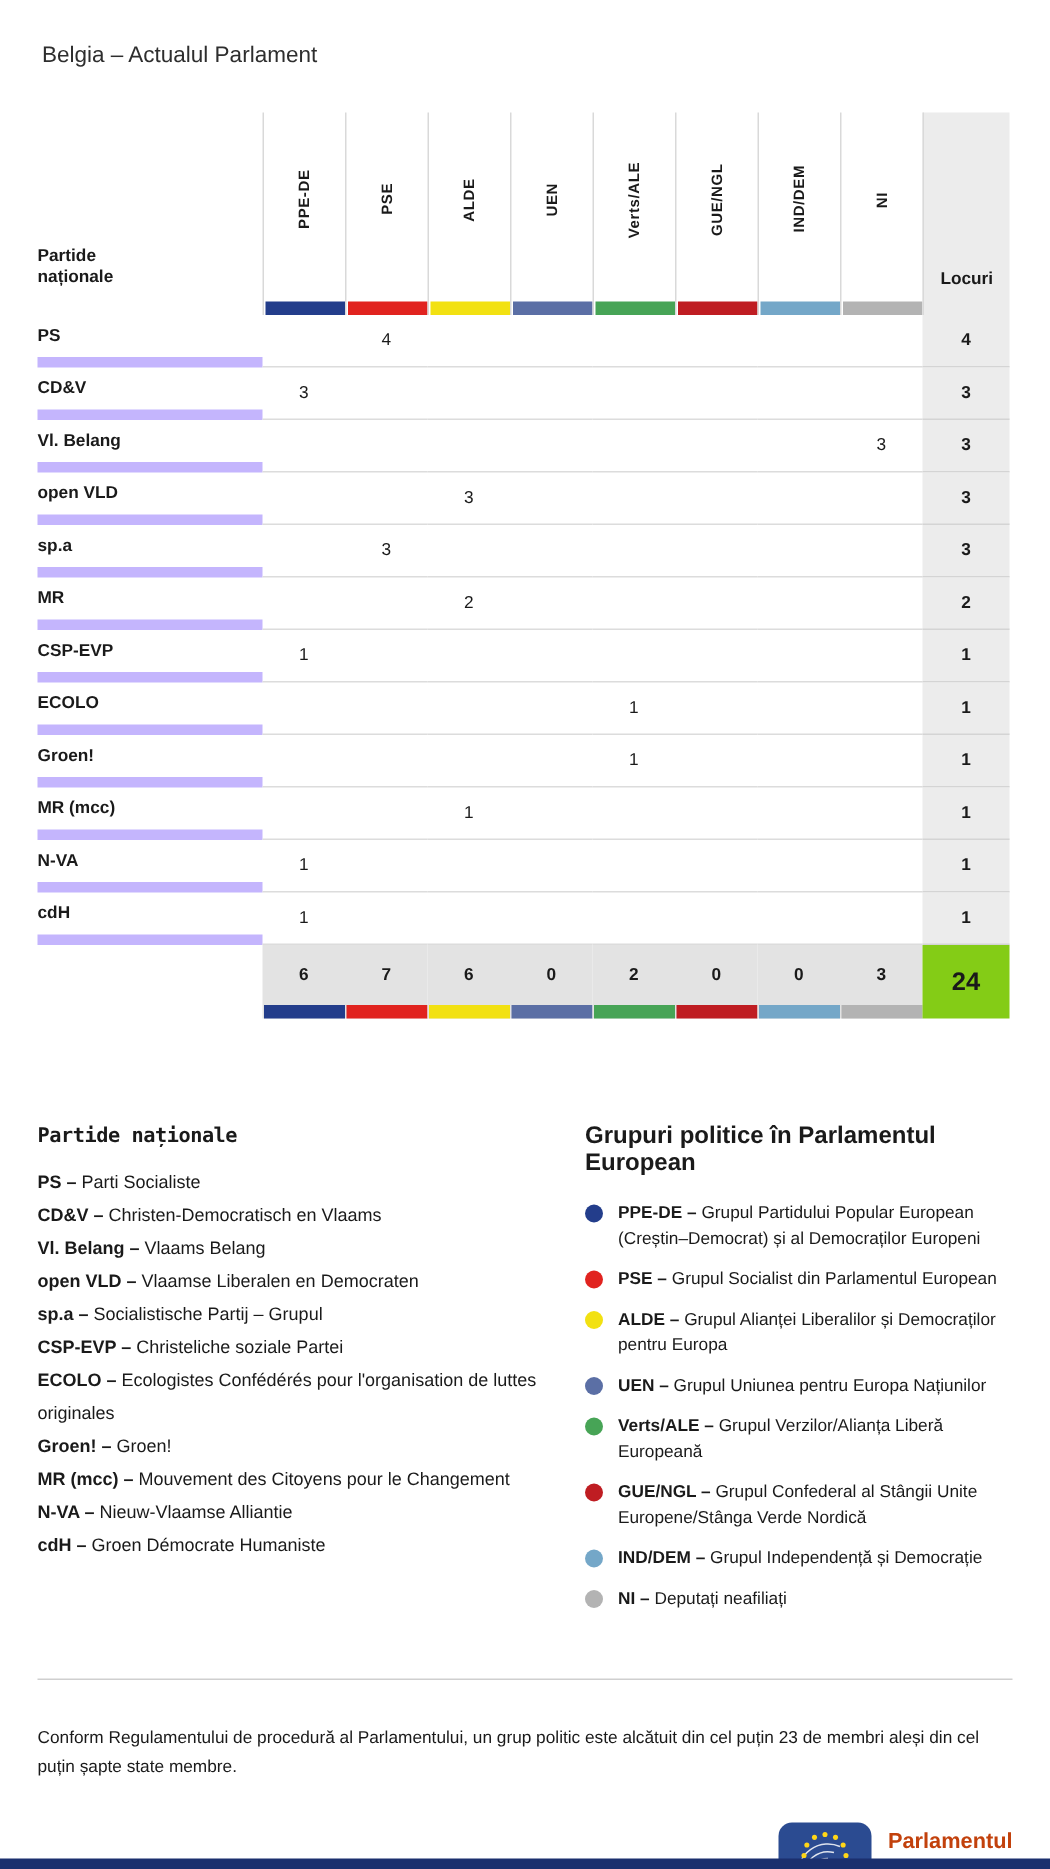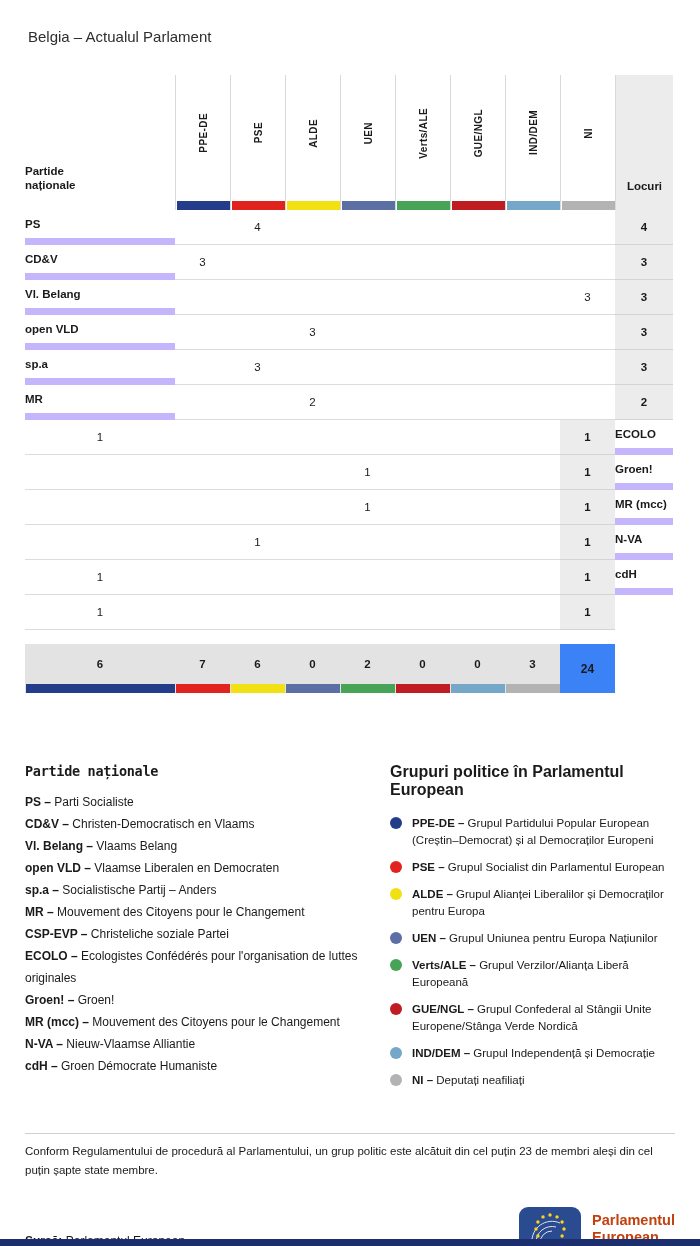--- a/index.html
+++ b/index.html
@@ -25,37 +25,37 @@
   .shead { height:135px; background:#ececec; border-left:1px solid #d9d9d9; display:flex; align-items:flex-end; justify-content:center; }
   .seats-label { font-weight:bold; font-size:11.5px; padding-bottom:18px; }
 
   .pname { height:35px; display:flex; align-items:center; font-weight:bold; font-size:11.5px; border-bottom:7px solid #c4b5fd; }
   .val { height:35px; display:flex; align-items:center; justify-content:center; font-size:11.5px; border-bottom:1px solid #dcdcdc; }
   .seats { height:35px; background:#ececec; display:flex; align-items:center; justify-content:center; font-weight:bold; font-size:11.5px; border-bottom:1px solid #d4d4d4; }
 
   .tparty { height:49px; background:#ffffff; }
   .tval { height:49px; background:#e3e3e3; display:flex; flex-direction:column; }
   .tval .tnum { flex:1; display:flex; align-items:center; justify-content:center; font-weight:bold; font-size:11.5px; }
-  .tseats { height:49px; background:#3b82f6; display:flex; align-items:center; justify-content:center; font-weight:bold; font-size:12px; }
+  .tseats { height:49px; background:#84cc16; display:flex; align-items:center; justify-content:center; font-weight:bold; font-size:17px; }
 
   
   .legends { display:flex; margin-top:70px; }
   .legend-left { width:355px; padding-right:10px; box-sizing:border-box; }
   .legend-left-title { font-family:"DejaVu Sans Mono", monospace; font-weight:bold; font-size:13.5px; letter-spacing:-0.3px; margin-bottom:12px; }
   ul.llist { list-style:none; margin:0; padding:0; }
   .lp-item { font-size:12px; line-height:22px; }
   .b { font-weight:bold; }
 
   .legend-right { width:285px; margin-left:auto; }
   .legend-right-title { font-weight:bold; font-size:16px; margin-bottom:16px; }
   .lg-item { display:flex; margin-bottom:10px; font-size:11.5px; line-height:17px; }
   .dot { width:12px; height:12px; border-radius:50%; flex:none; margin:2px 10px 0 0; }
 
   
-  .footnote { margin-top:34px; border-top:1px solid #cfcfcf; padding-top:8px; font-size:11.5px; line-height:19px; width:650px; box-sizing:border-box; }
+  .footnote { margin-top:34px; border-top:1px solid #cfcfcf; padding-top:30px; font-size:11.5px; line-height:19px; width:650px; box-sizing:border-box; }
 
   .bottom-row { display:flex; justify-content:space-between; align-items:flex-end; margin-top:26px; width:650px; }
   .source { font-size:12px; padding-bottom:4px; }
   .logo { display:flex; align-items:center; }
   .logo-text { color:#c2410c; font-weight:bold; font-size:14.5px; line-height:17px; margin-left:10px; }
 
   .bottom-bar { position:absolute; left:0; right:0; bottom:0; height:7px; background:#1b2f6e; }
 </style>
 </head>
 <body>
@@ -172,20 +172,21 @@
         <div class="cell pname">MR</div>
         <div class="cell val"></div>
         <div class="cell val"></div>
         <div class="cell val">2</div>
         <div class="cell val"></div>
         <div class="cell val"></div>
         <div class="cell val"></div>
         <div class="cell val"></div>
         <div class="cell val"></div>
         <div class="cell seats">2</div>
+        <div class="cell pname">CSP-EVP</div>
         <div class="cell val">1</div>
         <div class="cell val"></div>
         <div class="cell val"></div>
         <div class="cell val"></div>
         <div class="cell val"></div>
         <div class="cell val"></div>
         <div class="cell val"></div>
         <div class="cell val"></div>
         <div class="cell seats">1</div>
         <div class="cell pname">ECOLO</div>
@@ -275,22 +276,21 @@
       </div>
 
     <div class="legends">
       <div class="legend-left">
         <div class="legend-left-title">Partide naționale</div>
         <ul class="llist" id="legend-parties">
             <li class="lp-item"><span class="b">PS – </span><span>Parti Socialiste</span></li>
             <li class="lp-item"><span class="b">CD&amp;V – </span><span>Christen-Democratisch en Vlaams</span></li>
             <li class="lp-item"><span class="b">Vl. Belang – </span><span>Vlaams Belang</span></li>
             <li class="lp-item"><span class="b">open VLD – </span><span>Vlaamse Liberalen en Democraten</span></li>
-            <li class="lp-item"><span class="b">sp.a – </span><span>Socialistische Partij – Anders</span></li>
-            <li class="lp-item"><span class="b">MR – </span><span>Mouvement des Citoyens pour le Changement</span></li>
+            <li class="lp-item"><span class="b">sp.a – </span><span>Socialistische Partij – Grupul</span></li>
             <li class="lp-item"><span class="b">CSP-EVP – </span><span>Christeliche soziale Partei</span></li>
             <li class="lp-item"><span class="b">ECOLO – </span><span>Ecologistes Confédérés pour l'organisation de luttes originales</span></li>
             <li class="lp-item"><span class="b">Groen! – </span><span>Groen!</span></li>
             <li class="lp-item"><span class="b">MR (mcc) – </span><span>Mouvement des Citoyens pour le Changement</span></li>
             <li class="lp-item"><span class="b">N-VA – </span><span>Nieuw-Vlaamse Alliantie</span></li>
             <li class="lp-item"><span class="b">cdH – </span><span>Groen Démocrate Humaniste</span></li>
           </ul>
       </div>
       <div class="legend-right">
         <div class="legend-right-title">Grupuri politice în Parlamentul European</div>

